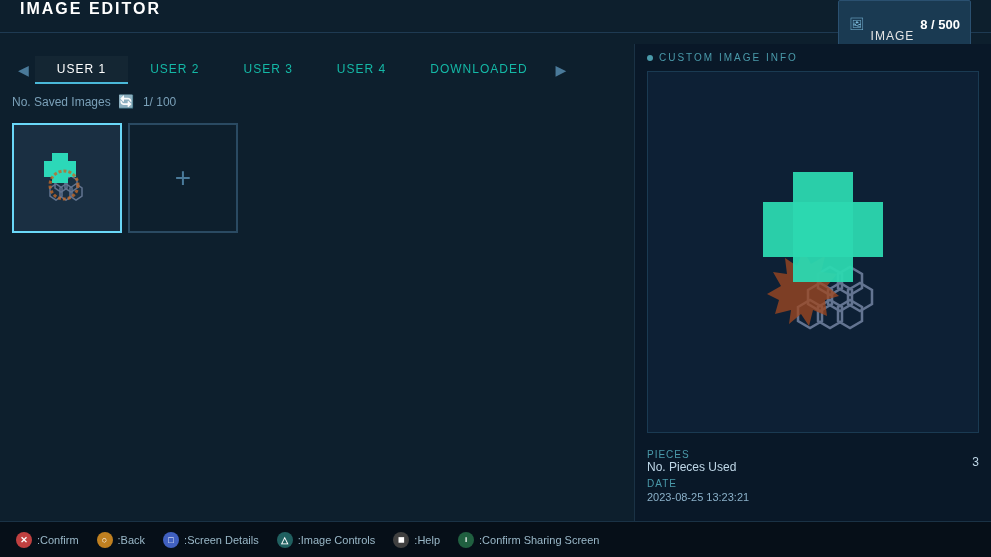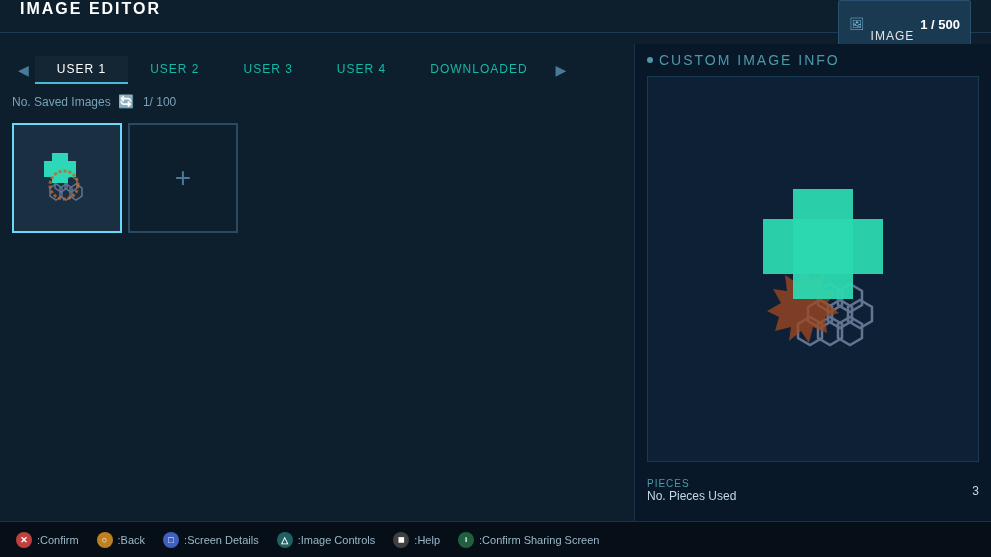--- a/index.html
+++ b/index.html
@@ -181,21 +181,21 @@
     
     .right-panel {
       flex: 1;
       display: flex;
       flex-direction: column;
       padding: 8px 12px;
       background: #091828;
     }
 
     .section-title {
-      font-size: 14px;
+      font-size: 10px;
       color: #4a9aaa;
       letter-spacing: 2px;
       text-transform: uppercase;
       margin-bottom: 8px;
       display: flex;
       align-items: center;
       gap: 6px;
     }
 
     .section-title::before {
@@ -310,21 +310,21 @@
   </style>
 </head>
 <body>
 
 <div class="top-bar">
   <span class="title-text">IMAGE EDITOR</span>
   <div class="top-right">
     <div class="image-icon-badge">
       <span class="icon-sym">🖼</span>
       <span class="image-label">IMAGE</span>
-      <span class="image-count">1 / 500</span>
+      <span class="image-count">8 / 500</span>
     </div>
   </div>
 </div>
 
 <div class="main-layout">
 
   <div class="left-panel">
 
     <div class="tabs-row">
       <span class="tab-arrow">◀</span>
@@ -404,20 +404,26 @@
     </div>
 
     <div class="info-section">
       <div class="info-row">
         <div>
           <div class="info-label">PIECES</div>
           <div class="info-value">No. Pieces Used</div>
         </div>
         <div class="info-value">3</div>
       </div>
+      <div class="info-row">
+        <div>
+          <div class="info-label">DATE</div>
+          <div class="info-date">2023-08-25 13:23:21</div>
+        </div>
+      </div>
     </div>
 
   </div>
 </div>
 
 <div class="bottom-bar">
   <div class="bottom-control">
     <span class="btn-badge btn-x">✕</span>
     <span>:Confirm</span>
   </div>

